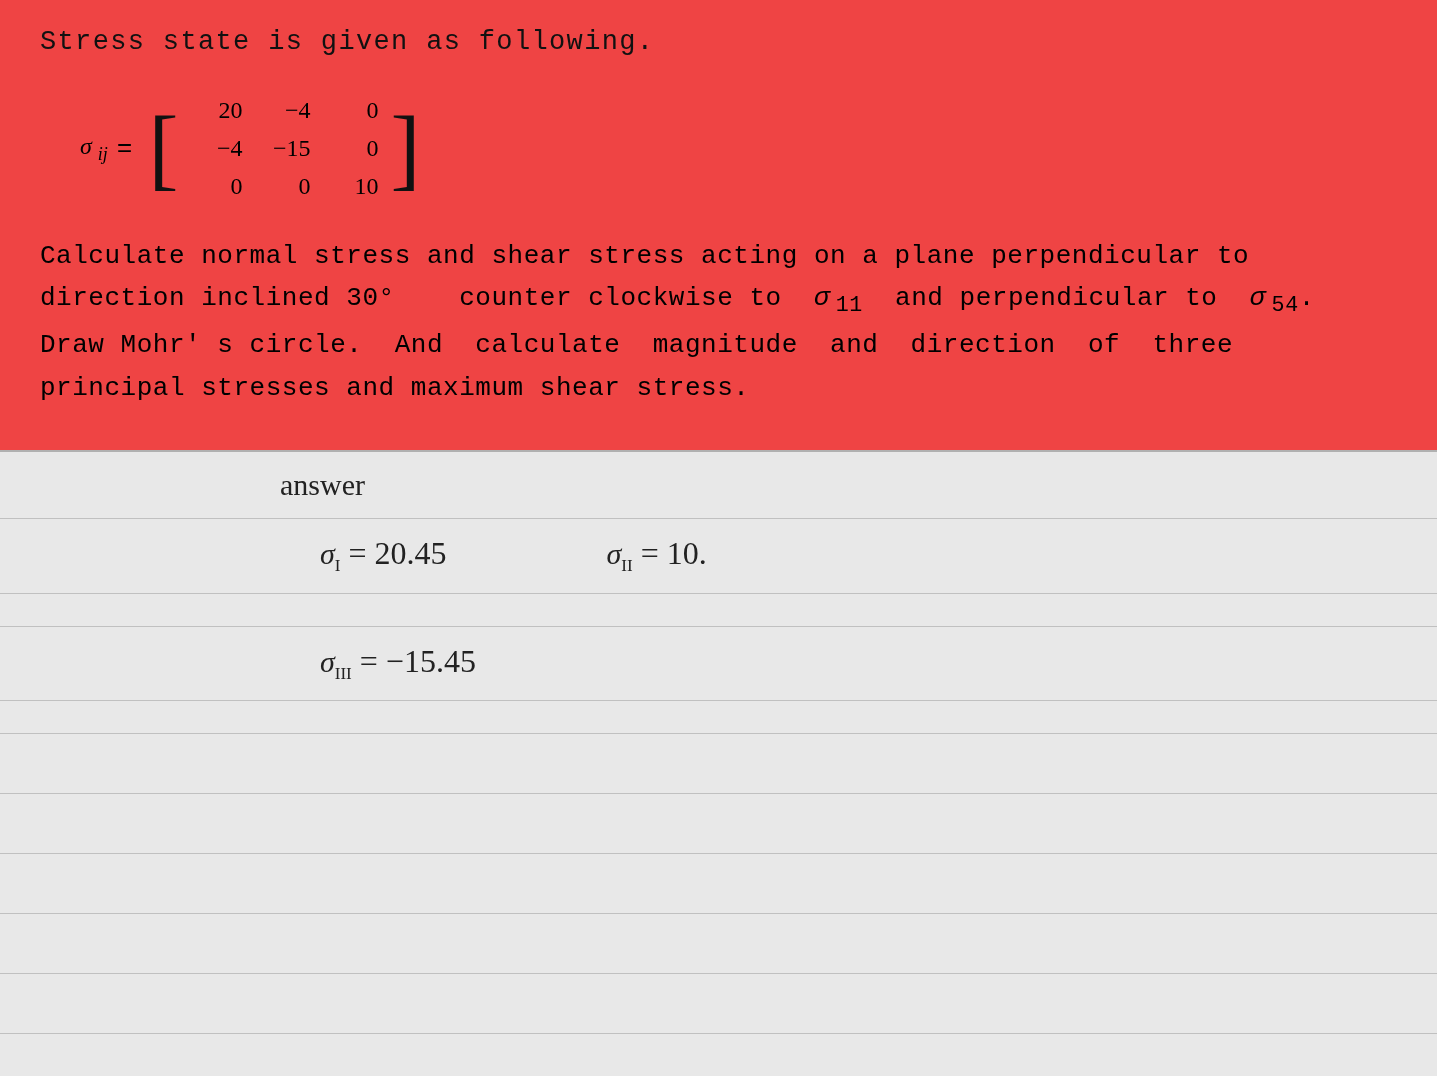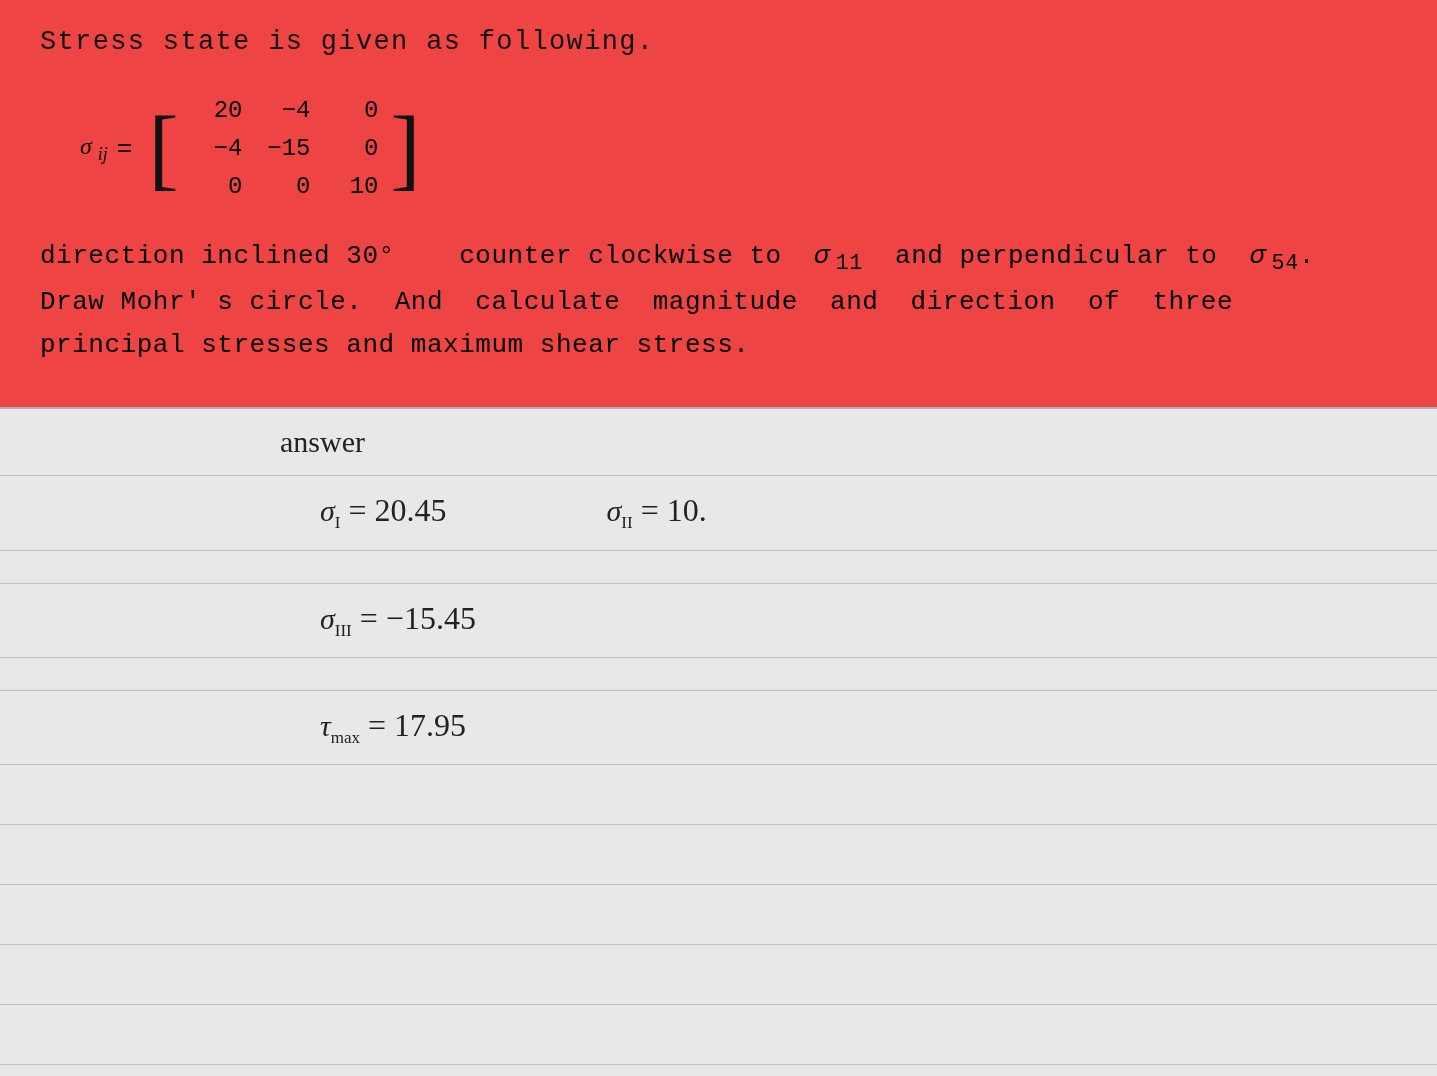--- a/index.html
+++ b/index.html
@@ -87,20 +87,21 @@
       align-items: center;
       justify-items: right;
       gap: 2px 8px;
       font-size: 24px;
       font-family: 'Courier New', monospace;
     }
 
     .matrix-cell {
       text-align: right;
       padding-right: 4px;
+      font-family: Liberation Serif, serif;
     }
 
     .description-text {
       font-size: 26px;
       line-height: 1.65;
       letter-spacing: 0.02em;
       font-family: 'Courier New', Courier, monospace;
     }
 
     
@@ -182,20 +183,21 @@
         <span class="matrix-cell">0</span>
         <span class="matrix-cell">0</span>
         <span class="matrix-cell">0</span>
         <span class="matrix-cell">10</span>
       </div>
       <span class="matrix-bracket-right">]</span>
     </div>
   </div>
 
   <div class="description-text">
+    <p>Calculate normal stress and shear stress acting on a plane perpendicular to</p>
     <p>direction inclined 30°&nbsp;&nbsp;&nbsp; counter clockwise to &nbsp;<i>σ</i> <sub>11</sub>&nbsp; and perpendicular to &nbsp;<i>σ</i> <sub>54</sub>.</p>
     <p>Draw Mohr' s circle. &nbsp;And &nbsp;calculate &nbsp;magnitude &nbsp;and &nbsp;direction &nbsp;of &nbsp;three</p>
     <p>principal stresses and maximum shear stress.</p>
   </div>
 
 </div>
 
 <div class="answer-section">
   <div class="lined-area">
 
@@ -222,27 +224,20 @@
     <div class="answer-line">
       <div style="padding-left: 320px; width:100%;">
         <span class="principal-value handwritten">
           <i style="font-family:serif; font-size:30px;">σ</i><sub style="font-size:17px;">III</sub> = −15.45
         </span>
       </div>
     </div>
 
     <div class="answer-line" style="min-height:20px;"></div>
 
-    <div class="answer-line">
-      <div style="padding-left: 320px; width:100%;">
-        <span class="principal-value handwritten">
-          <i style="font-family:serif; font-size:30px;">τ</i><sub style="font-size:17px;">max</sub> = 17.95
-        </span>
-      </div>
-    </div>
 
     <div class="answer-line"></div>
     <div class="answer-line"></div>
     <div class="answer-line"></div>
     <div class="answer-line"></div>
     <div class="answer-line"></div>
 
   </div>
 </div>
 

